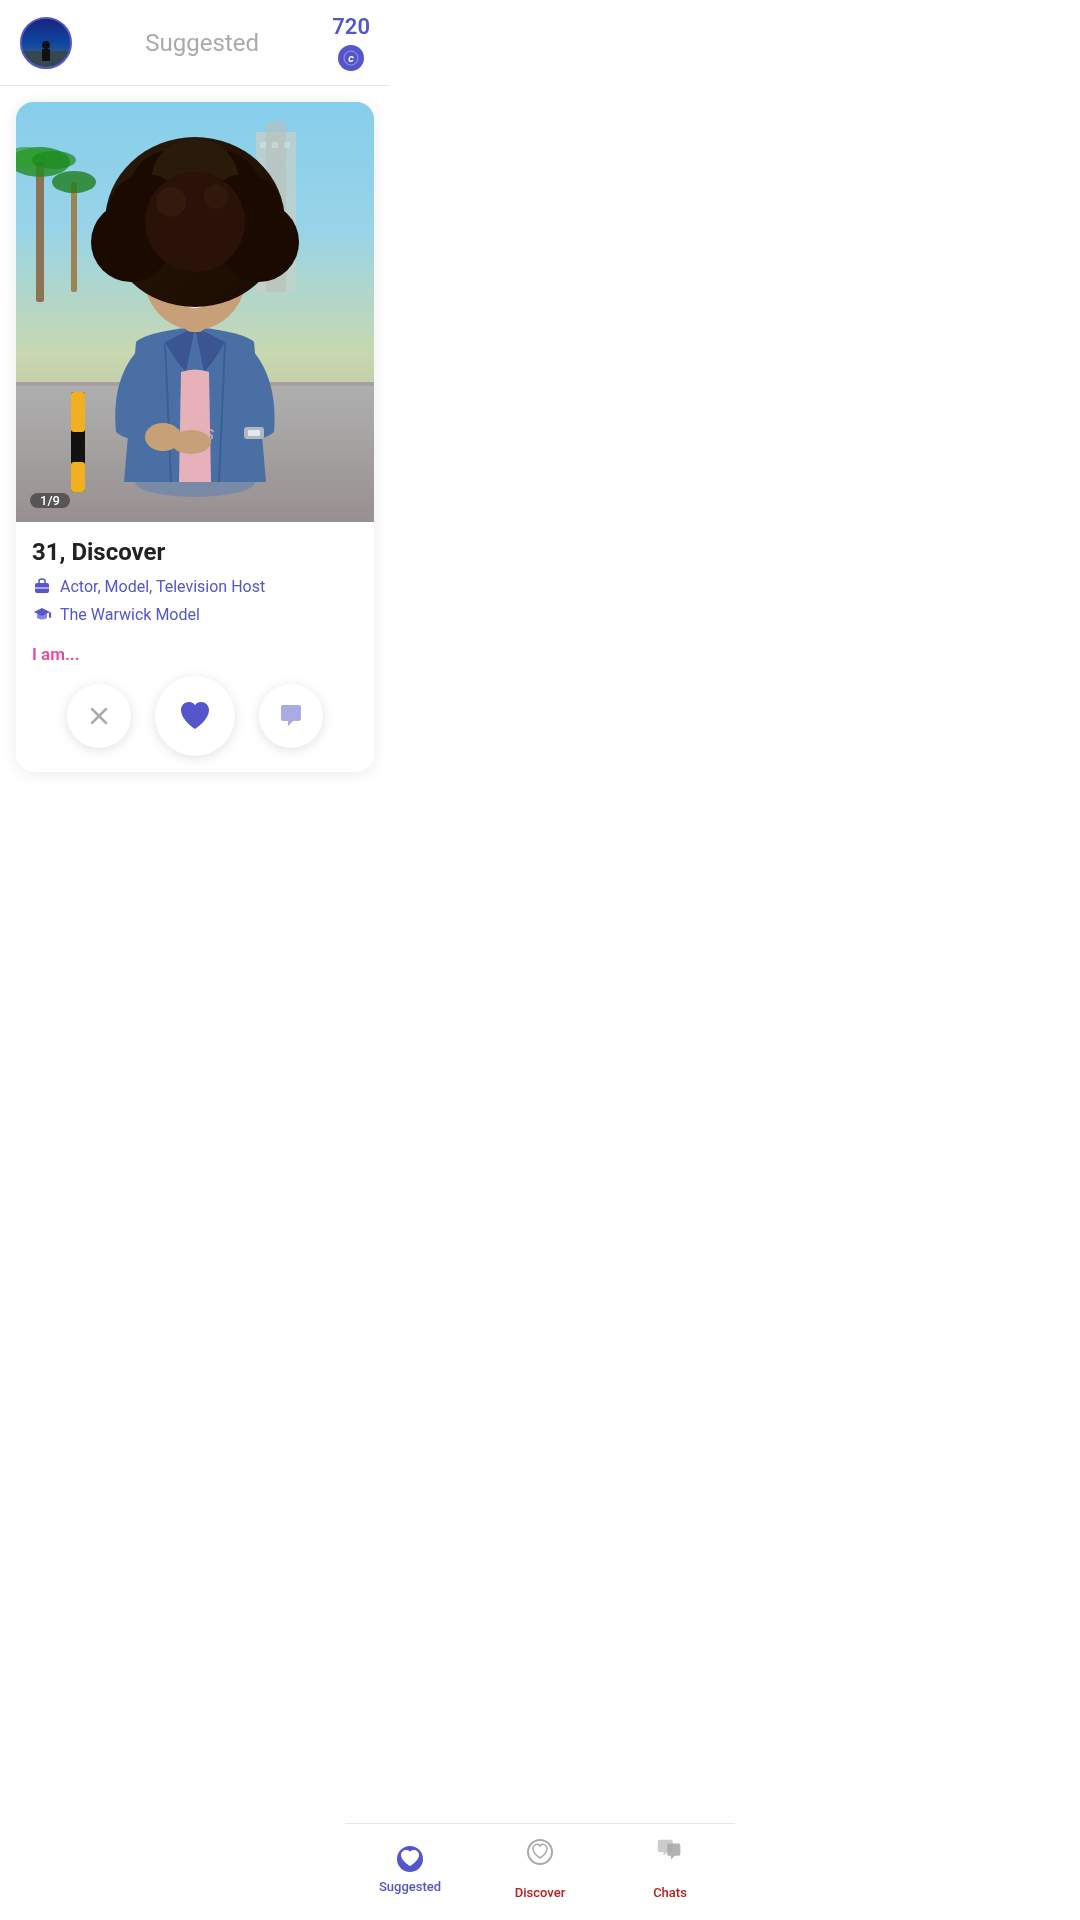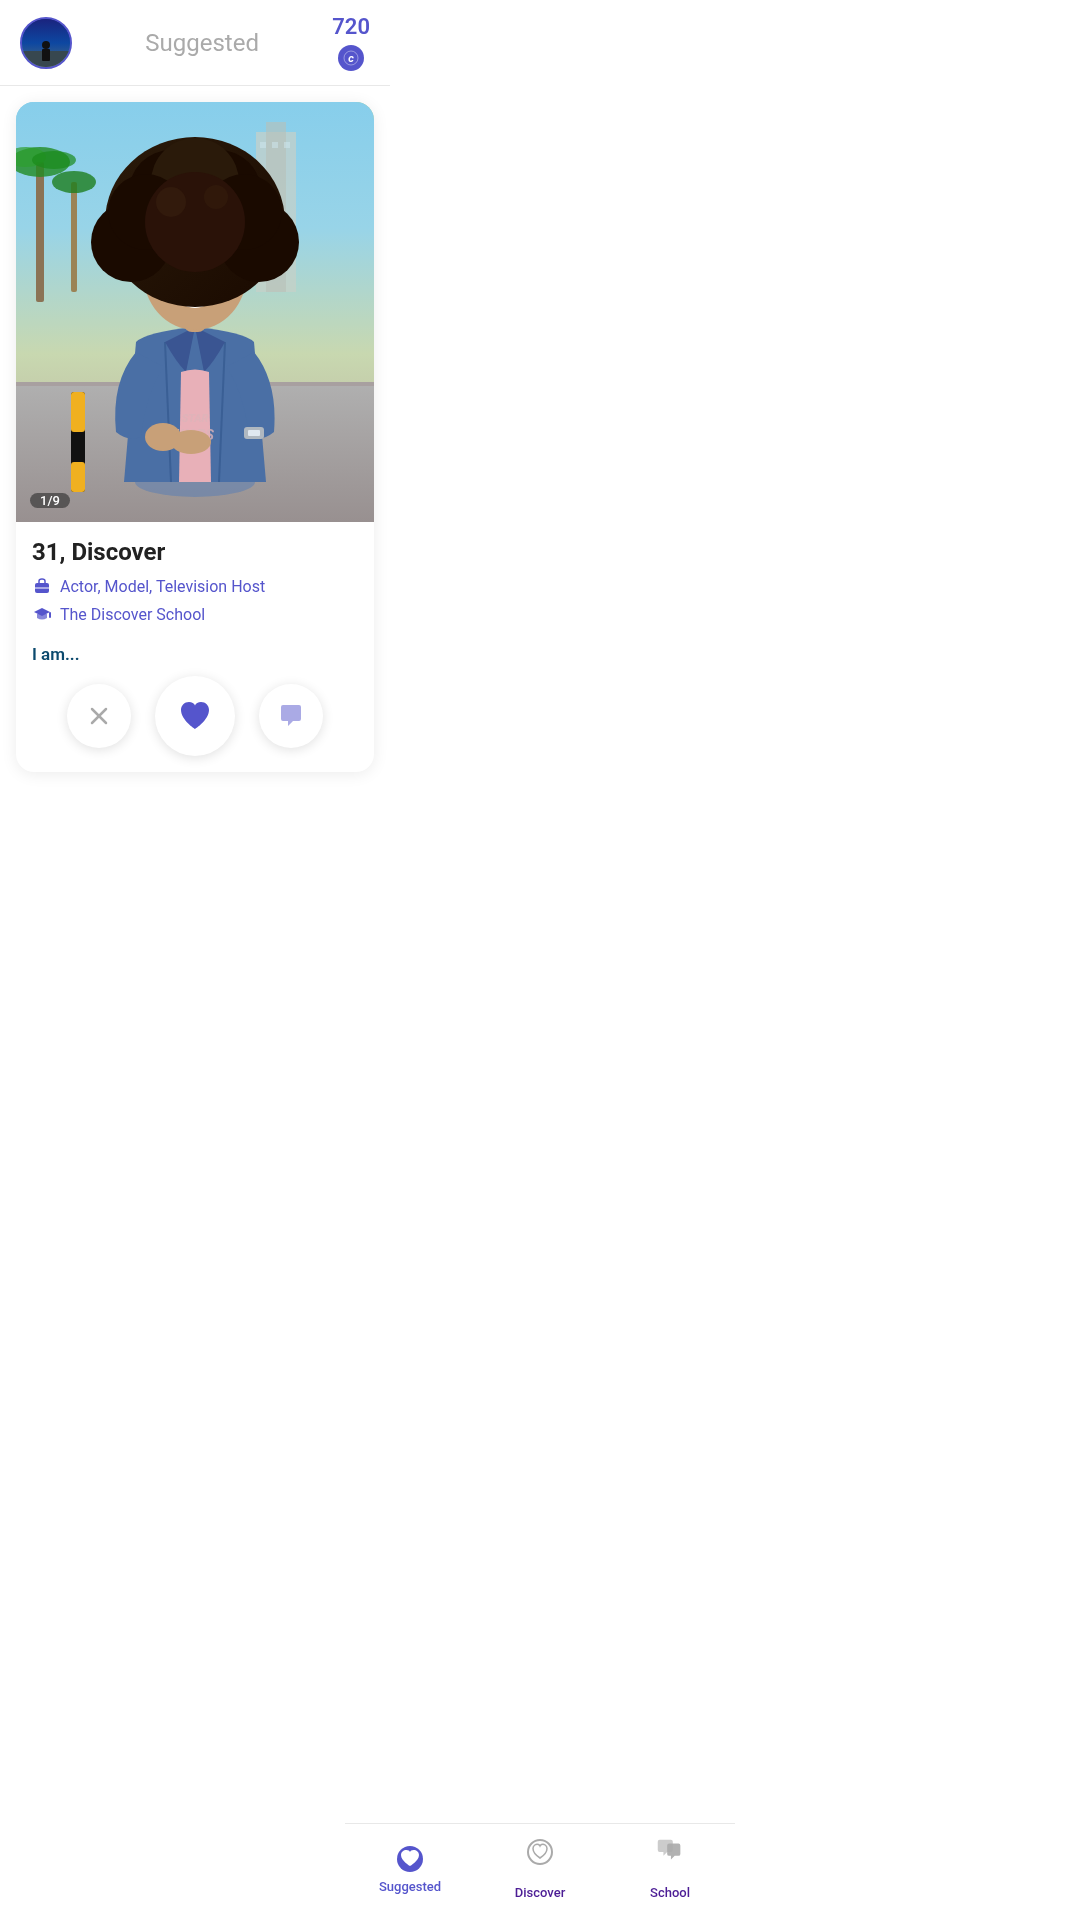--- a/index.html
+++ b/index.html
@@ -135,21 +135,21 @@
     }
 
     
     .about-section {
       padding: 12px 4px 0 4px;
     }
 
     .about-title {
       font-size: 17px;
       font-weight: 600;
-      color: #0c4a6e;
+      color: #ec4899;
     }
 
     .about-text {
       font-size: 15px;
       color: #999;
       line-height: 1.5;
     }
 
     
     .action-buttons {
@@ -218,21 +218,21 @@
     .nav-item-label {
       font-size: 13px;
       font-weight: 500;
     }
 
     .nav-item.active .nav-item-label {
       color: #5555cc;
     }
 
     .nav-item:not(.active) .nav-item-label {
-      color: #4c1d95;
+      color: #b91c1c;
       margin-top: 13px;
     }
 
     .nav-icon-container {
       width: 32px;
       height: 32px;
       display: flex;
       align-items: center;
       justify-content: center;
     }
@@ -404,21 +404,21 @@
       </div>
 
       <div class="profile-detail">
         <div class="profile-detail-icon">
           <svg width="18" height="18" viewBox="0 0 18 18">
             <polygon points="9,3 17,7 9,11 1,7" fill="#5555cc"></polygon>
             <path d="M4 9 L4 13 Q9 16 14 13 L14 9" fill="#5555cc" opacity="0.7"></path>
             <rect x="16" y="7" width="2" height="6" rx="1" fill="#5555cc"></rect>
           </svg>
         </div>
-        <span>The Discover School</span>
+        <span>The Warwick Model</span>
       </div>
     </div>
 
     <div class="about-section" style="padding: 0 16px 0 16px;">
       <div class="about-title">I am...</div>
     </div>
 
     <div class="action-buttons">
       <button class="action-btn action-btn-skip" aria-label="Skip">
         <svg width="28" height="28" viewBox="0 0 28 28">
@@ -466,16 +466,16 @@
   </div>
 
   <div class="nav-item">
     <div class="nav-icon-container">
       <svg width="34" height="30" viewBox="0 0 34 30">
 
         <path d="M4 4 Q4 2 6 2 L18 2 Q20 2 20 4 L20 13 Q20 15 18 15 L14 15 L10 19 L10 15 L6 15 Q4 15 4 13 Z" fill="#aaa" opacity="0.6"></path>
         <path d="M14 8 Q14 6 16 6 L26 6 Q28 6 28 8 L28 17 Q28 19 26 19 L22 19 L18 23 L18 19 L16 19 Q14 19 14 17 Z" fill="#aaa" opacity="0.9"></path>
       </svg>
     </div>
-    <span class="nav-item-label">School</span>
+    <span class="nav-item-label">Chats</span>
   </div>
 
 </nav>
 
 </body></html>

